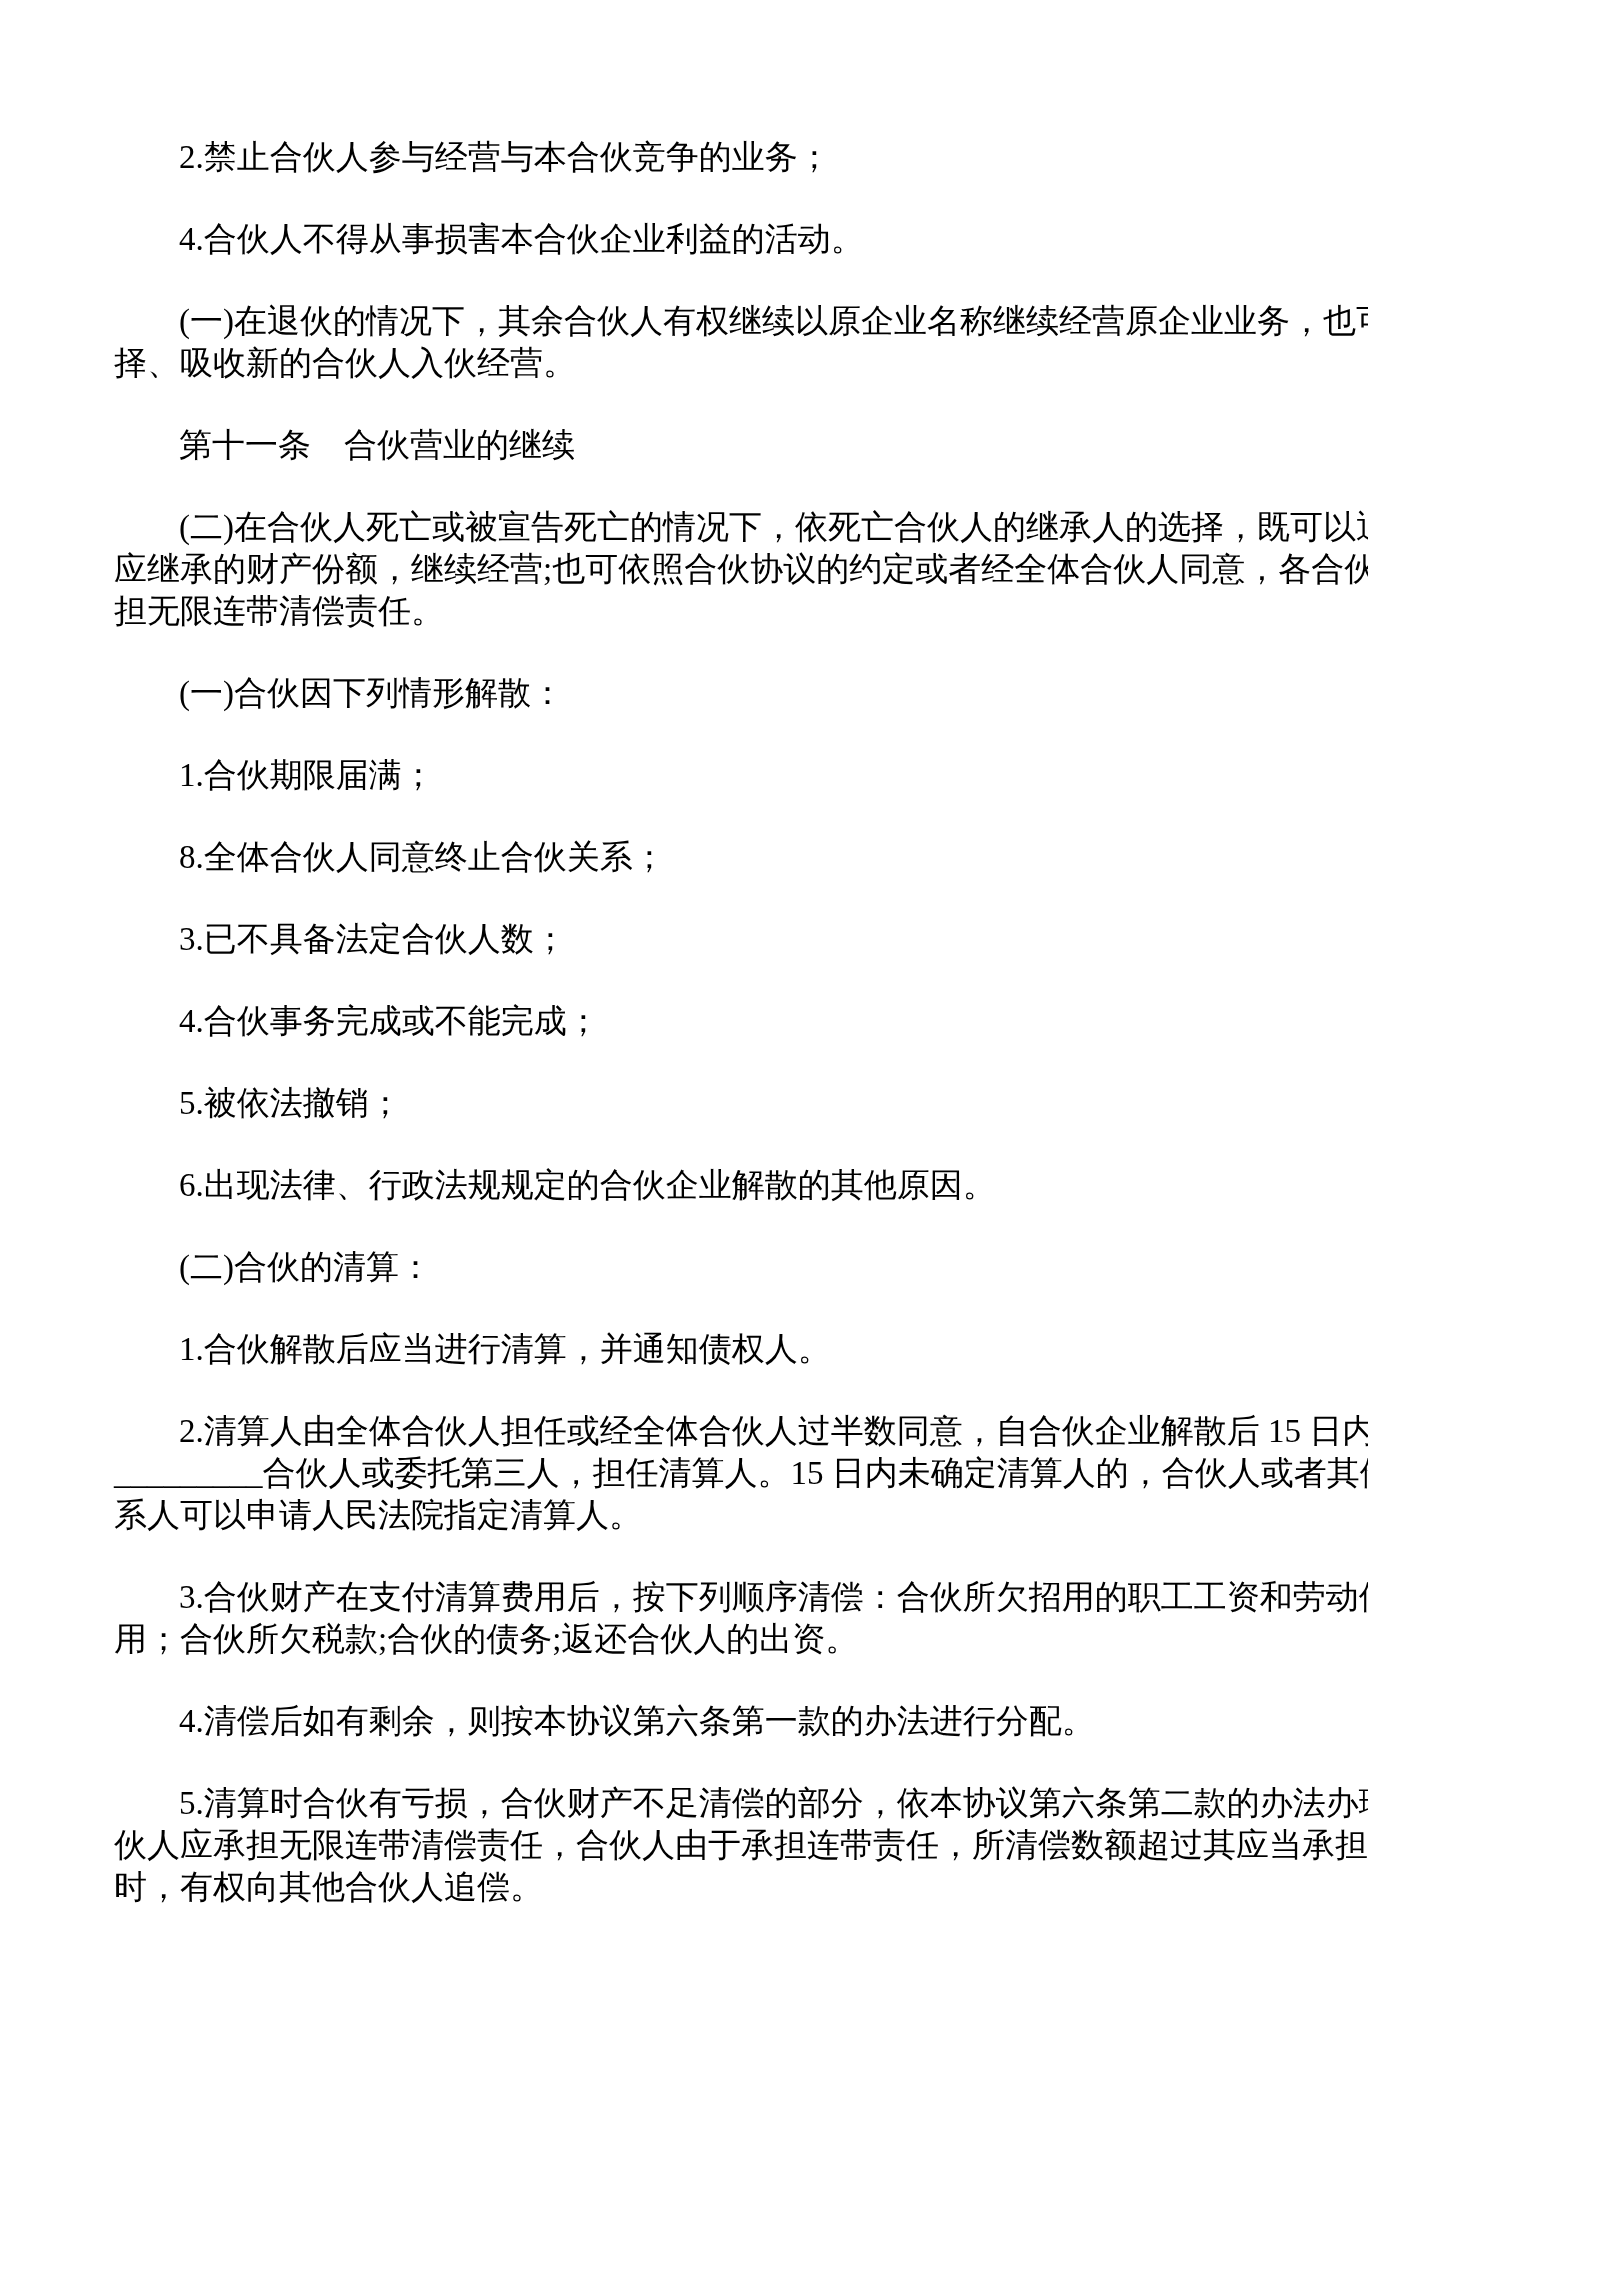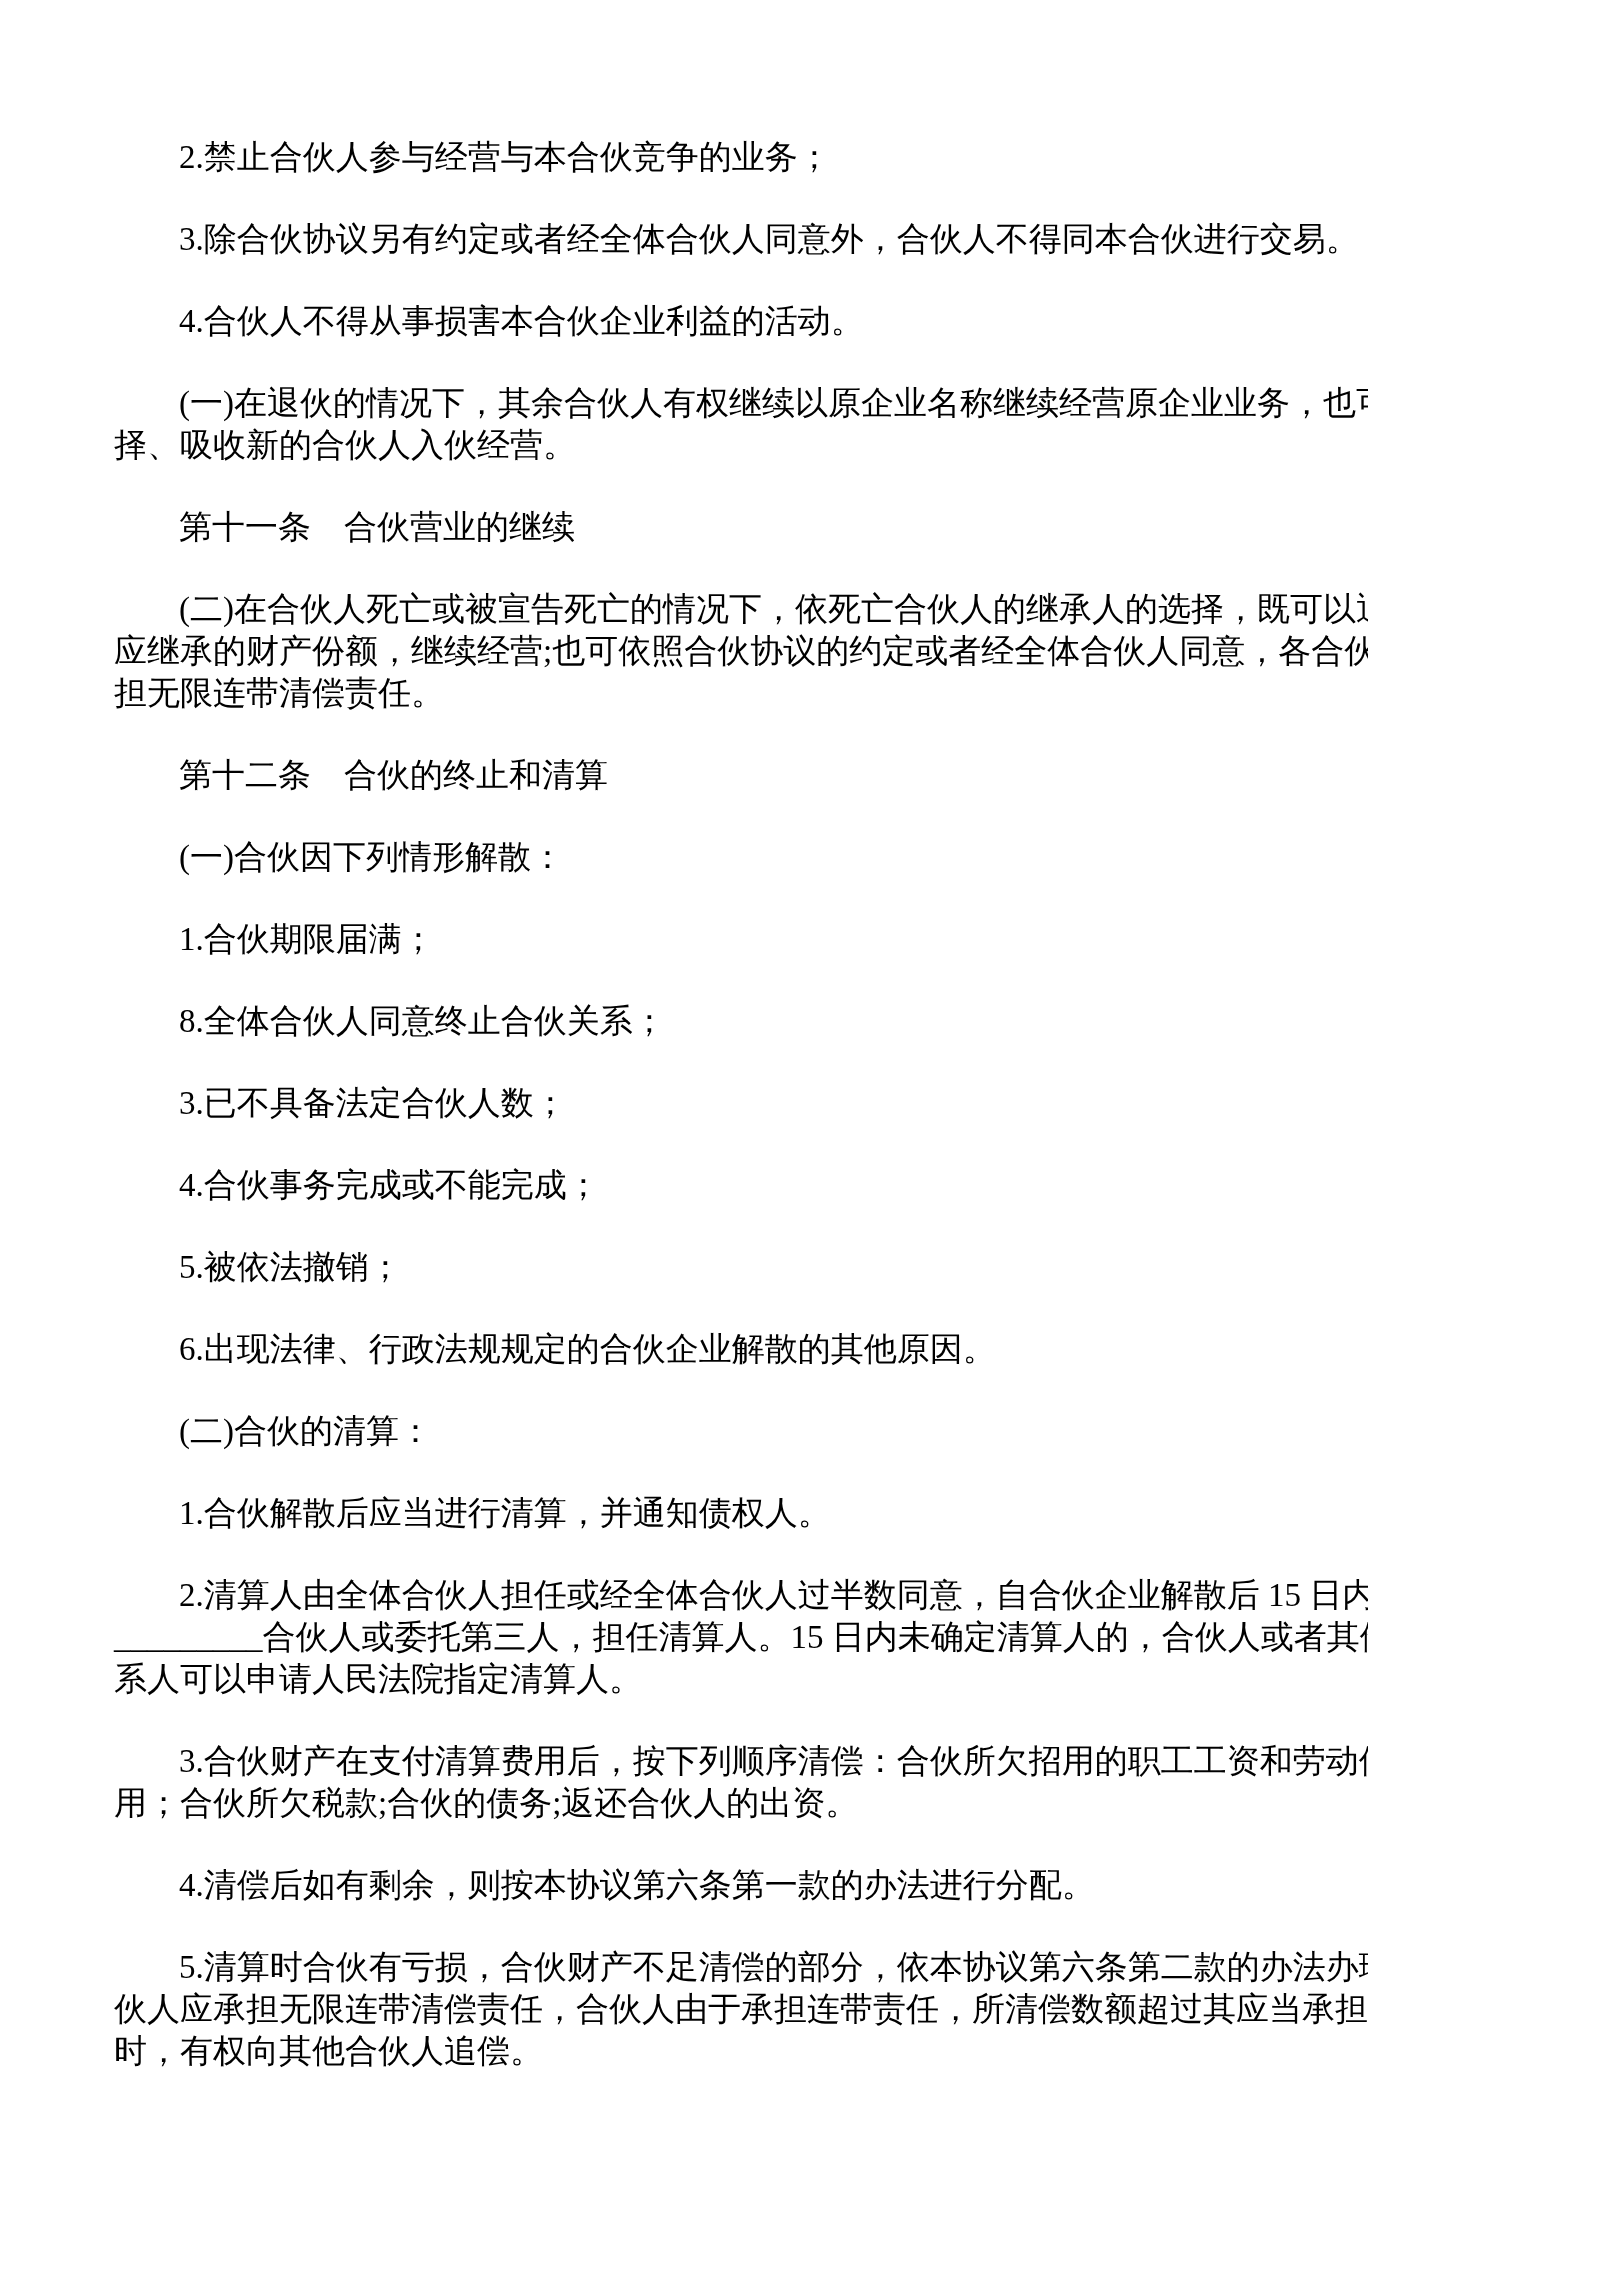--- a/index.html
+++ b/index.html
@@ -31,26 +31,24 @@
     text-align: left;
     letter-spacing: 0;
   }
 </style>
 </head>
 <body>
 
 <div class="page">
   <div class="content">
     <p>2.禁止合伙人参与经营与本合伙竞争的业务；</p>
-    <p>3.除合伙协议另有约定或者经全体合伙人同意外，合伙人不得同本合伙进行交易。</p>
     <p>4.合伙人不得从事损害本合伙企业利益的活动。</p>
     <p>(一)在退伙的情况下，其余合伙人有权继续以原企业名称继续经营原企业业务，也可以选择、吸收新的合伙人入伙经营。</p>
     <p>第十一条　合伙营业的继续</p>
     <p>(二)在合伙人死亡或被宣告死亡的情况下，依死亡合伙人的继承人的选择，既可以退继承人应继承的财产份额，继续经营;也可依照合伙协议的约定或者经全体合伙人同意，各合伙人应承担无限连带清偿责任。</p>
-    <p>第十二条　合伙的终止和清算</p>
     <p>(一)合伙因下列情形解散：</p>
     <p>1.合伙期限届满；</p>
     <p>8.全体合伙人同意终止合伙关系；</p>
     <p>3.已不具备法定合伙人数；</p>
     <p>4.合伙事务完成或不能完成；</p>
     <p>5.被依法撤销；</p>
     <p>6.出现法律、行政法规规定的合伙企业解散的其他原因。</p>
     <p>(二)合伙的清算：</p>
     <p>1.合伙解散后应当进行清算，并通知债权人。</p>
     <p>2.清算人由全体合伙人担任或经全体合伙人过半数同意，自合伙企业解散后 15 日内指定_________合伙人或委托第三人，担任清算人。15 日内未确定清算人的，合伙人或者其他利害关系人可以申请人民法院指定清算人。</p>

